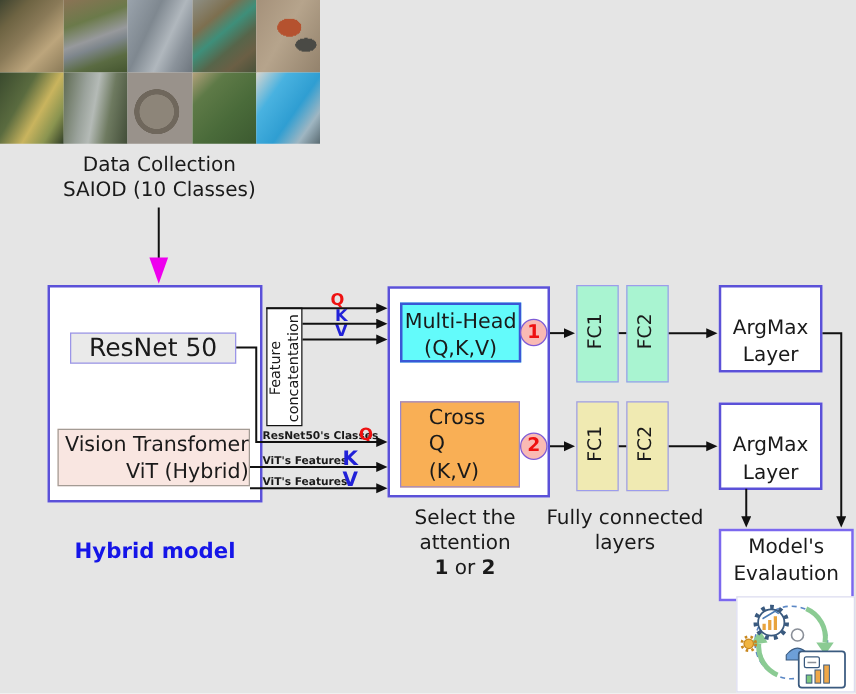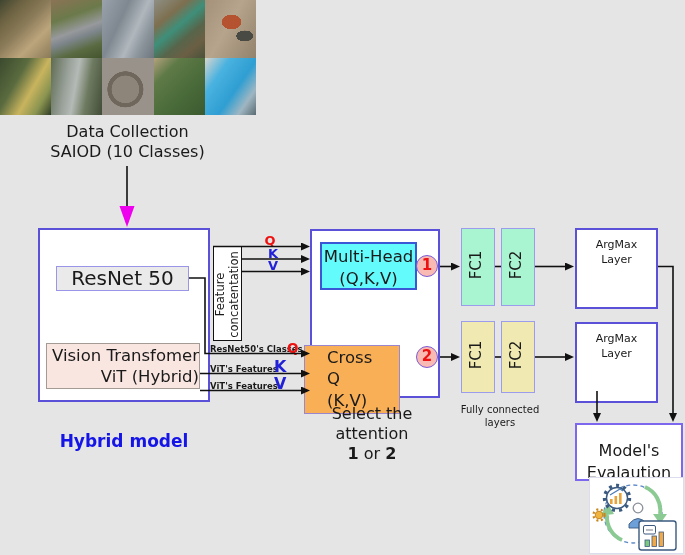--- a/index.html
+++ b/index.html
@@ -39,59 +39,59 @@
 
   .concat-box{position:absolute;left:213px;top:246px;width:29px;height:95px;box-sizing:border-box;
     border:1.3px solid #111;background:#fff;}
   .concat-box .vtext{position:absolute;width:95px;height:29px;left:-33px;top:33px;
     transform:rotate(-90deg);text-align:center;font-size:11.5px;line-height:1.2;}
 
   .attn-box{left:310px;top:229px;width:130px;height:169px;}
   .multihead-box{position:absolute;left:320px;top:242px;width:97px;height:48px;box-sizing:border-box;
     background:var(--multihead-fill,#63fbfb);border:2px solid var(--multihead-border,#3a57d6);
     text-align:center;font-size:16.5px;line-height:1.32;padding-top:2px;}
-  .cross-box{position:absolute;left:304px;top:321px;width:96px;height:69px;box-sizing:border-box;
+  .cross-box{position:absolute;left:320px;top:321px;width:96px;height:69px;box-sizing:border-box;
     background:var(--cross-fill,#f9af55);border:1.8px solid var(--cross-border,#9a86cc);
-    font-size:16.5px;line-height:1.3;padding:1px 0 0 22px;margin-top:24px;}
+    font-size:16.5px;line-height:1.3;padding:1px 0 0 22px;}
   .badge{position:absolute;width:22px;height:22px;border-radius:50%;box-sizing:border-box;
     background:var(--badge-fill,#f9bab4);border:1.6px solid var(--badge-border,#7e5bd6);
     color:var(--q-red,#ee1111);font-size:15px;font-weight:bold;text-align:center;line-height:19px;z-index:5;}
   .badge1{left:416px;top:255px;} .badge2{left:416px;top:346px;}
 
   .fc-box{position:absolute;width:34px;box-sizing:border-box;border:1.6px solid var(--fc-border,#9c9cec);}
   .fc-top{top:228px;height:78px;background:var(--fc-top-fill,#a9f4d1);}
   .fc-bot{top:321px;height:72px;background:var(--fc-bottom-fill,#f0eab2);}
   .fc1{left:461px;} .fc2{left:501px;}
   .fc-box .vtext{position:absolute;transform:rotate(-90deg);text-align:center;font-size:15px;}
   .fc-top .vtext{width:74px;height:30px;left:-23.5px;top:20.5px;line-height:30px;}
   .fc-bot .vtext{width:68px;height:30px;left:-20.5px;top:17.5px;line-height:30px;}
 
-  .argmax-box{left:575px;width:83px;height:81px;text-align:center;font-size:11px;line-height:1.35;padding-top:8px;}
+  .argmax-box{left:575px;width:83px;height:70px;text-align:center;font-size:16px;line-height:1.35;padding-top:21px;}
   .argmax-top{top:228px;} .argmax-bot{top:322px;}
   .model-box{left:575px;top:423px;width:108px;height:58px;text-align:center;font-size:16px;line-height:1.35;
-    padding-top:15px;border-color:var(--model-border,#7b68ee);}
+    padding-top:1px;border-color:var(--model-border,#7b68ee);}
 
   
   .sig{position:absolute;font-weight:600;}
   .sig-q{left:263px;top:233px;width:14px;text-align:center;font-size:13px;color:var(--q-red,#ee1111);}
   .sig-k{left:266px;top:246px;width:14px;text-align:center;font-size:13px;color:var(--kv-blue,#2121d8);}
   .sig-v{left:266px;top:258px;width:14px;text-align:center;font-size:13px;color:var(--kv-blue,#2121d8);}
   .feat-label{position:absolute;font-size:8.5px;font-weight:bold;color:#1a1a1a;white-space:nowrap;}
   .lbl-resnet{left:210px;top:343.5px;}
   .lbl-vit-k{left:210px;top:364px;} .lbl-vit-v{left:210px;top:380.5px;}
   .big-sig{position:absolute;font-size:16px;font-weight:600;white-space:nowrap;}
   .big-q{left:287px;top:340px;font-size:13.5px;color:var(--q-red,#ee1111);}
   .big-k{left:274px;top:357px;color:var(--kv-blue,#2121d8);}
   .big-v{left:274px;top:374px;color:var(--kv-blue,#2121d8);}
 
   
   .select-caption{position:absolute;left:322px;top:404px;width:100px;text-align:center;
     font-size:16px;line-height:1.25;}
   .fc-caption{position:absolute;left:432px;top:404px;width:136px;text-align:center;
-    font-size:10px;line-height:1.25;}
+    font-size:16px;line-height:1.25;}
   .b{font-weight:bold;}
 
   
   .overlay{position:absolute;left:0;top:0;pointer-events:none;z-index:4;}
 
   
   .icon-panel{position:absolute;left:589px;top:477px;width:95px;height:77px;box-sizing:border-box;
     border:1px solid #dcdcef;background:#fff;}
 </style>
 </head>

